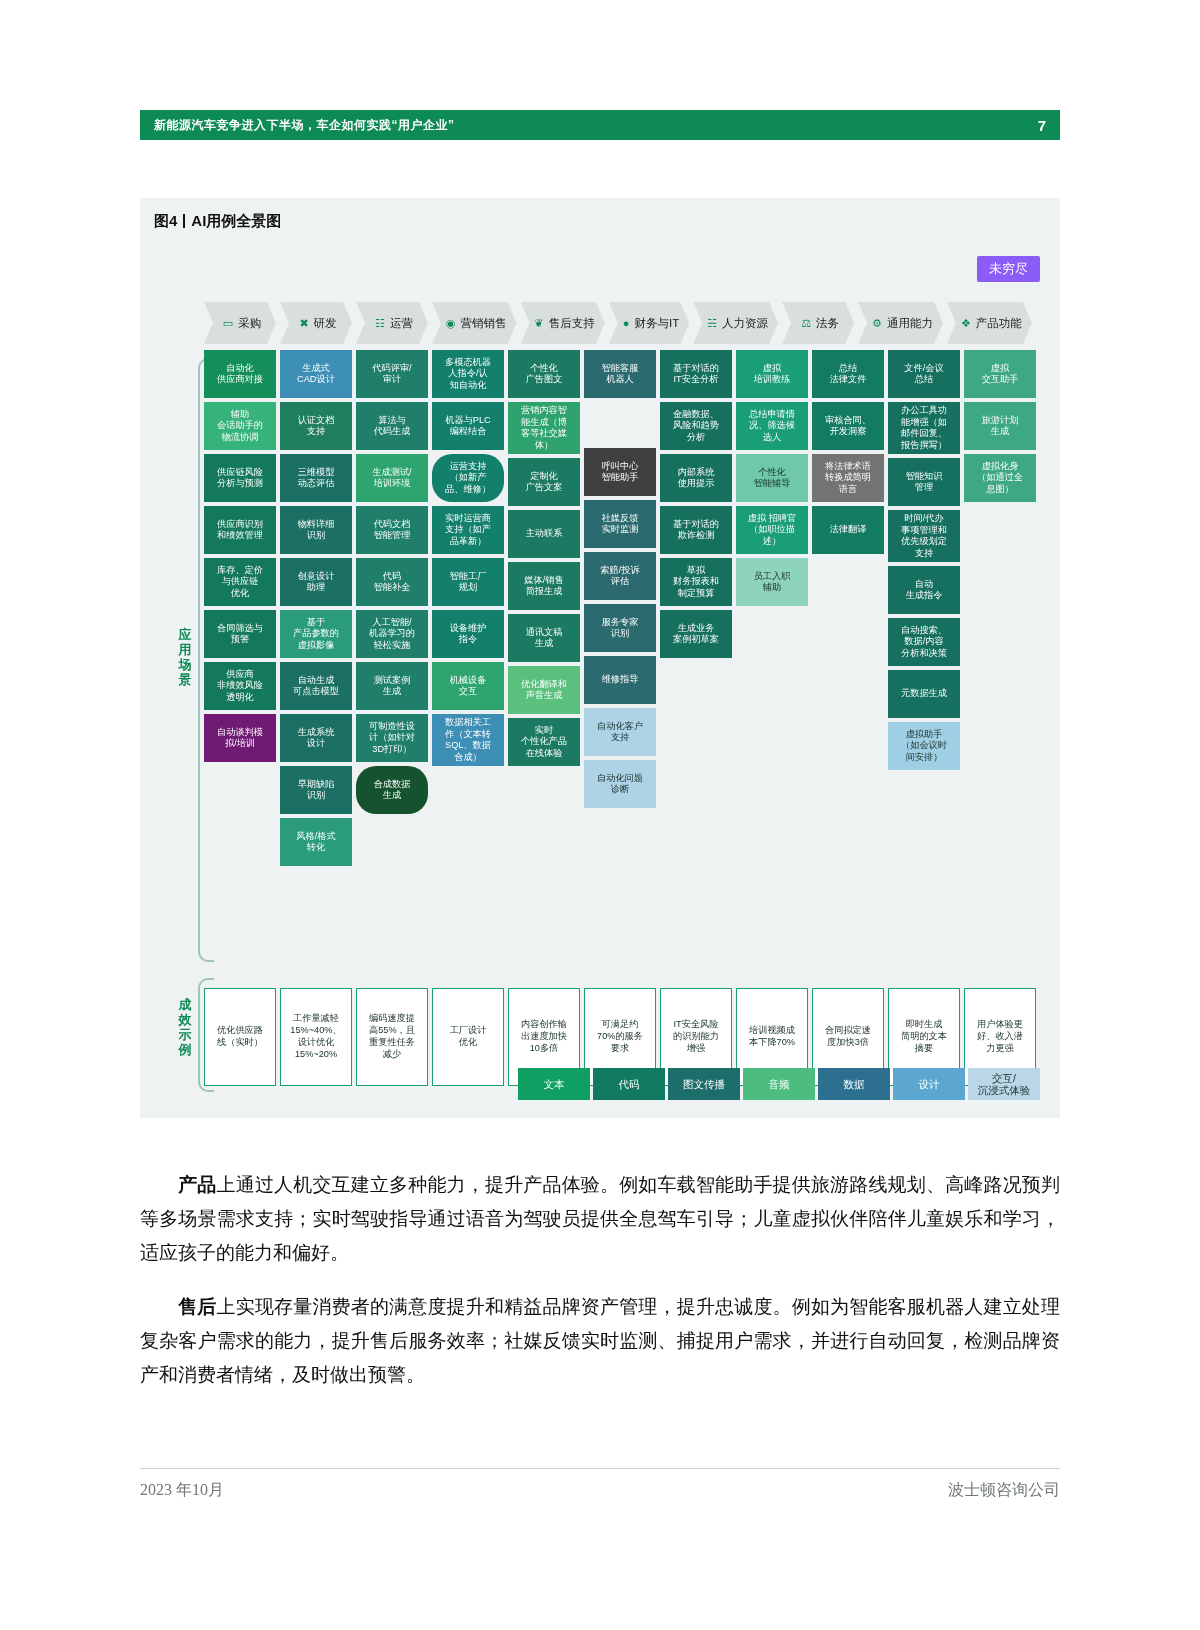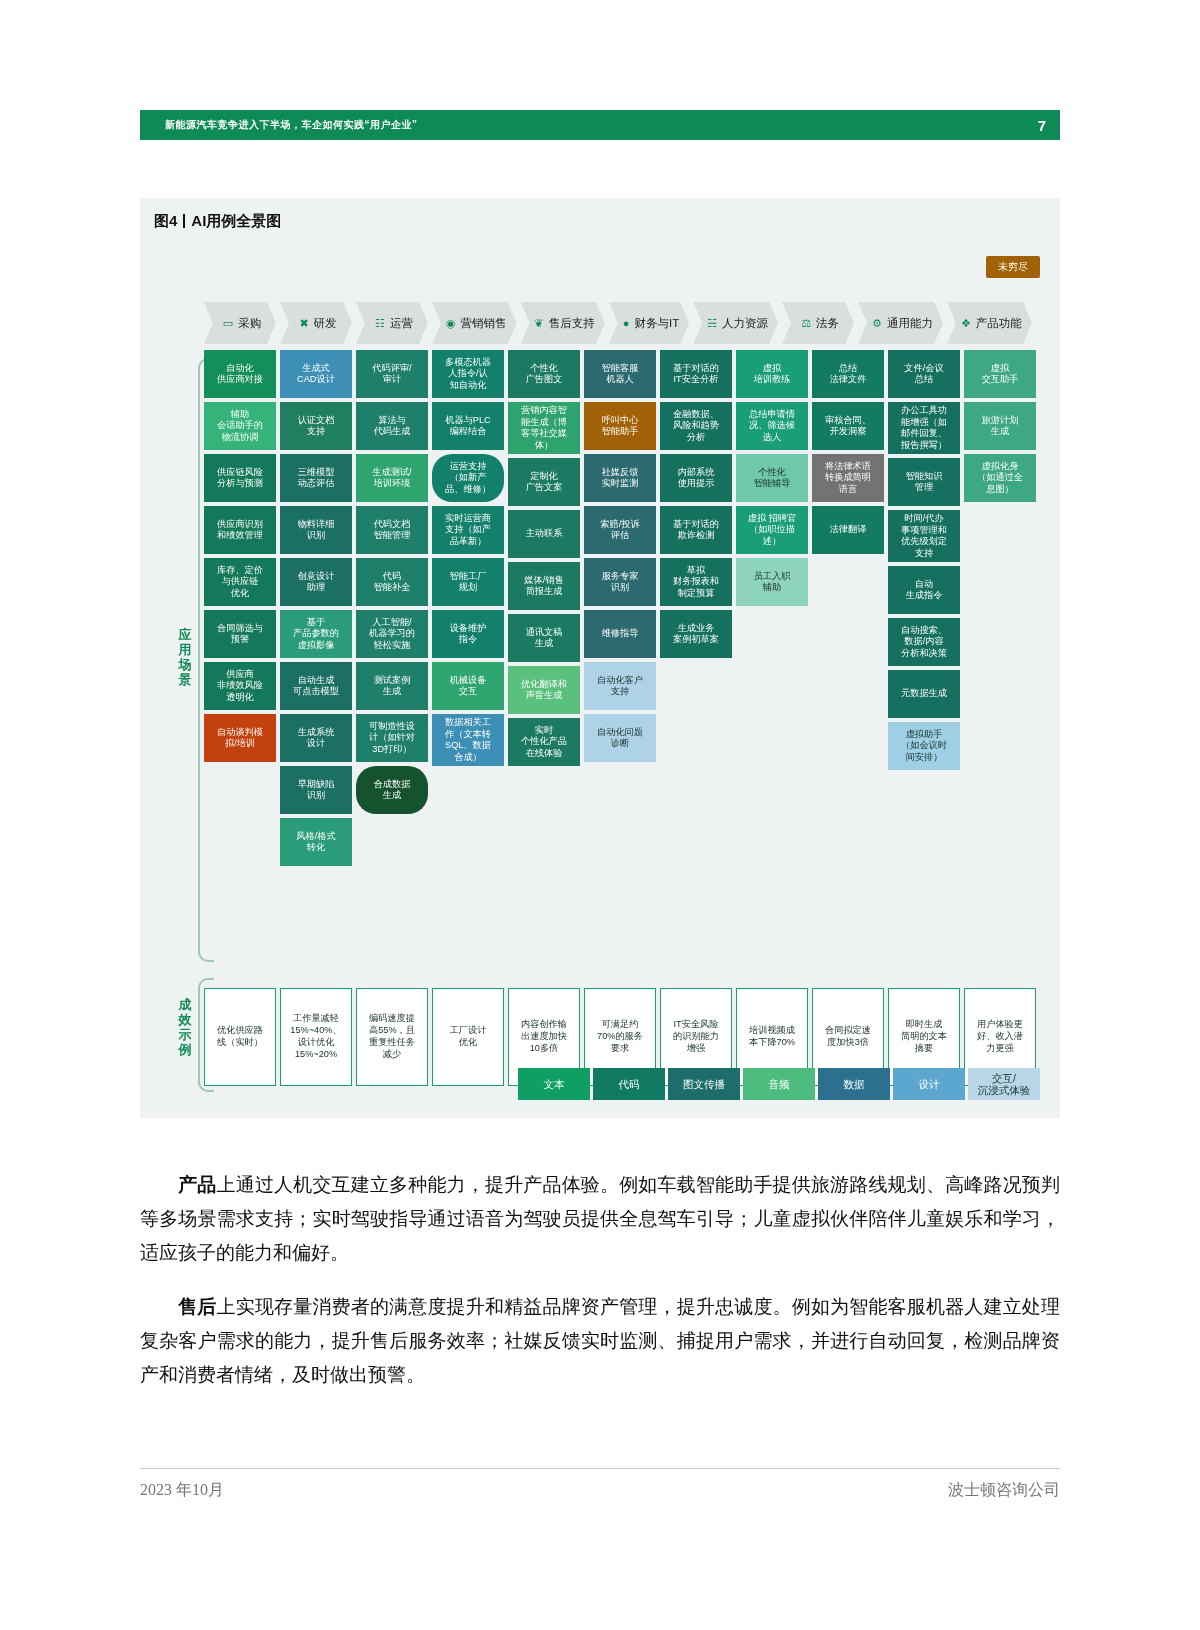--- a/index.html
+++ b/index.html
@@ -13,37 +13,37 @@
   }
   .page{position:relative;width:1200px;height:1630px;}
 
   
   .header-bar{
     position:absolute;left:140px;top:110px;width:920px;height:30px;
     background:#0e8a54;
     display:flex;align-items:center;justify-content:space-between;
     padding:0 14px;box-sizing:border-box;
   }
-  .header-title{color:#ffffff;font-size:10px;font-weight:bold;letter-spacing:.5px;margin-left:11px;}
+  .header-title{color:#ffffff;font-size:12px;font-weight:bold;letter-spacing:.5px;}
   .header-page{color:#ffffff;font-size:15px;font-weight:bold;}
 
   
   .figure{
     position:absolute;left:140px;top:198px;width:920px;height:920px;
     background:#eef2f2;
     box-sizing:border-box;
   }
   .fig-title{
     position:absolute;left:14px;top:14px;font-size:15px;font-weight:bold;color:#111;
   }
   .fig-title .bar{display:inline-block;width:2px;height:14px;background:#111;margin:0 6px;vertical-align:-2px;}
 
   .badge-unlimited{
     position:absolute;right:20px;top:58px;
-    background:#a16207;color:#fff;font-size:10px;
+    background:#8b5cf6;color:#fff;font-size:13px;
     padding:4px 12px;border-radius:2px;
   }
 
   
   .domain-row{
     position:absolute;left:64px;top:104px;display:flex;gap:4px;
   }
   .domain-chip{
     position:relative;
     height:42px;min-width:72px;
@@ -202,21 +202,21 @@
           <div class="cell dark" style="background: rgb(20, 121, 90);">供应商识别
 和绩效管理</div>
           <div class="cell dark" style="background: rgb(20, 121, 90);">库存、定价
 与供应链
 优化</div>
           <div class="cell dark" style="background: rgb(20, 121, 90);">合同筛选与
 预警</div>
           <div class="cell dark" style="background: rgb(20, 121, 90);">供应商
 非绩效风险
 透明化</div>
-          <div class="cell dark" style="background: #c2410c;">自动谈判模
+          <div class="cell dark" style="background: #701a75;">自动谈判模
 拟/培训</div>
         </div>
         <div class="col">
           <div class="cell dark" style="background: rgb(62, 143, 181);">生成式
 CAD设计</div>
           <div class="cell dark" style="background: rgb(31, 127, 95);">认证文档
 支持</div>
           <div class="cell dark" style="background: rgb(28, 111, 99);">三维模型
 动态评估</div>
           <div class="cell dark" style="background: rgb(28, 111, 99);">物料详细
@@ -296,21 +296,21 @@
 生成</div>
           <div class="cell dark" style="background: rgb(91, 191, 126);">优化翻译和
 声音生成</div>
           <div class="cell dark" style="background: rgb(28, 122, 99);">实时
 个性化产品
 在线体验</div>
         </div>
         <div class="col">
           <div class="cell dark" style="background: rgb(43, 107, 111);">智能客服
 机器人</div>
-          <div class="cell dark" style="background: #a16207;">呼叫中心
+          <div class="cell dark" style="background: #404040; margin-top: 46px;">呼叫中心
 智能助手</div>
           <div class="cell dark" style="background: rgb(43, 107, 111);">社媒反馈
 实时监测</div>
           <div class="cell dark" style="background: rgb(43, 107, 111);">索赔/投诉
 评估</div>
           <div class="cell dark" style="background: rgb(43, 107, 111);">服务专家
 识别</div>
           <div class="cell dark" style="background: rgb(43, 107, 111);">维修指导</div>
           <div class="cell light" style="background: rgb(174, 211, 230);">自动化客户
 支持</div>

